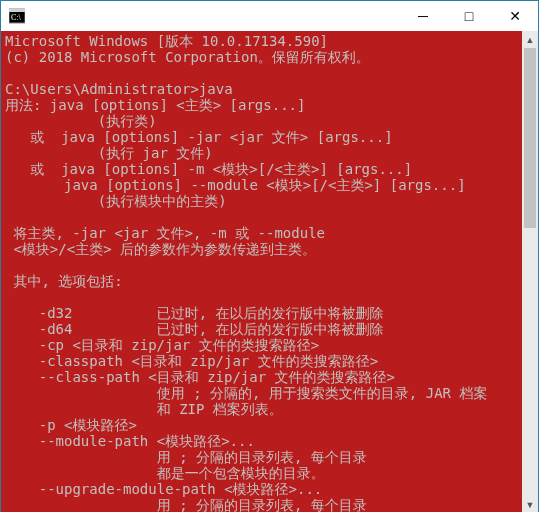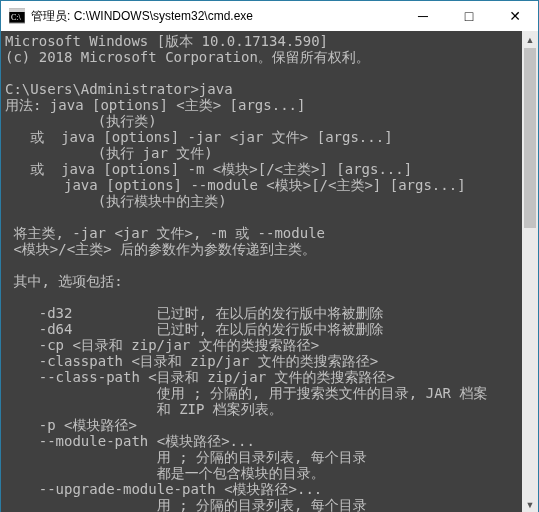--- a/index.html
+++ b/index.html
@@ -56,21 +56,21 @@
   .ctrl.close {
     color: #000;
   }
   .client {
     flex: 1 1 auto;
     display: flex;
     background: #000;
   }
   .console {
     flex: 1 1 auto;
-    background: #404040;
+    background: #b91c1c;
     color: #c0c0c0;
     font-family: "NSimSun", "SimSun", "MS Gothic", "Consolas", monospace;
     font-size: 14px;
     line-height: 16px;
     padding: 2px 0 0 4px;
     white-space: pre;
     overflow: hidden;
   }
   .scrollbar {
     width: 16px;
@@ -108,21 +108,20 @@
 <div class="window">
 
   <div class="titlebar">
     <span class="icon">
       <svg width="16" height="16" viewBox="0 0 16 16">
         <rect x="0" y="1" width="16" height="14" fill="#000" stroke="#888" stroke-width="1"></rect>
         <rect x="0" y="1" width="16" height="3" fill="#cfcfcf"></rect>
         <text x="2" y="12" font-size="8" fill="#fff" font-family="Consolas">C:\</text>
       </svg>
     </span>
-    <span class="title">管理员: C:\WINDOWS\system32\cmd.exe</span>
     <span class="spacer"></span>
     <div class="ctrl">─</div>
     <div class="ctrl">□</div>
     <div class="ctrl close">✕</div>
   </div>
 
   <div class="client">
     <div class="console" id="console">Microsoft Windows [版本 10.0.17134.590]
 (c) 2018 Microsoft Corporation。保留所有权利。
 

